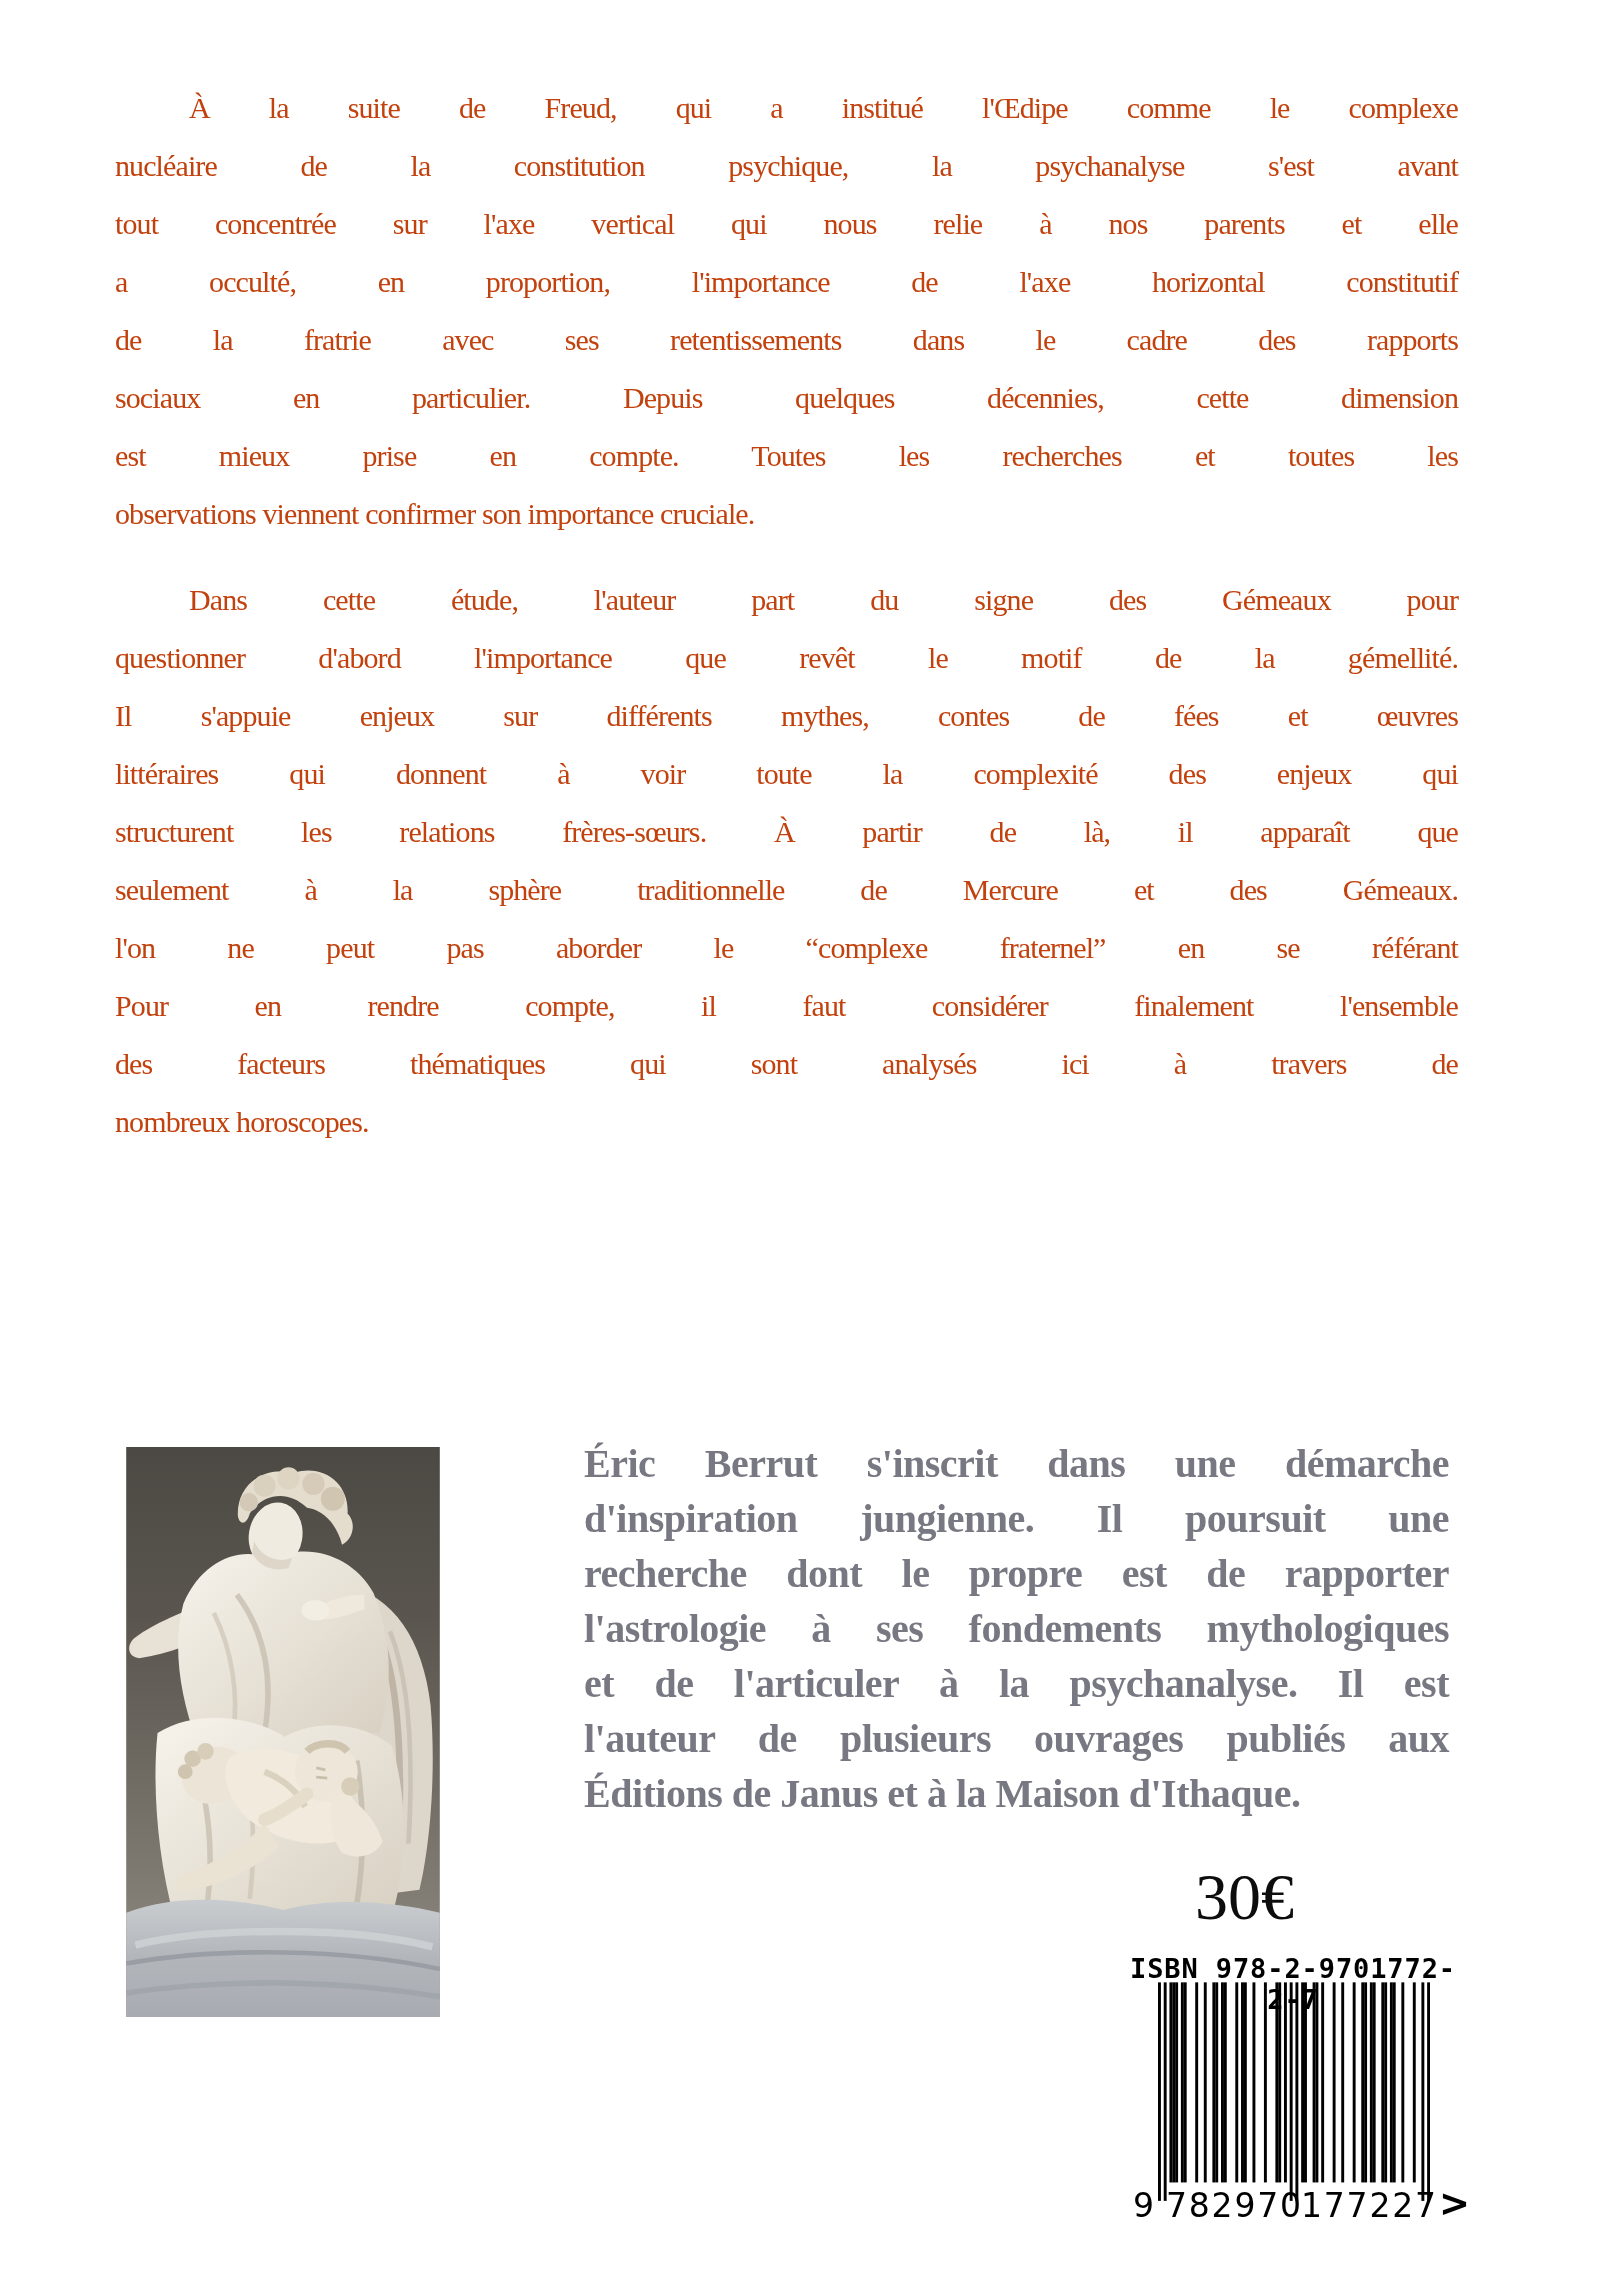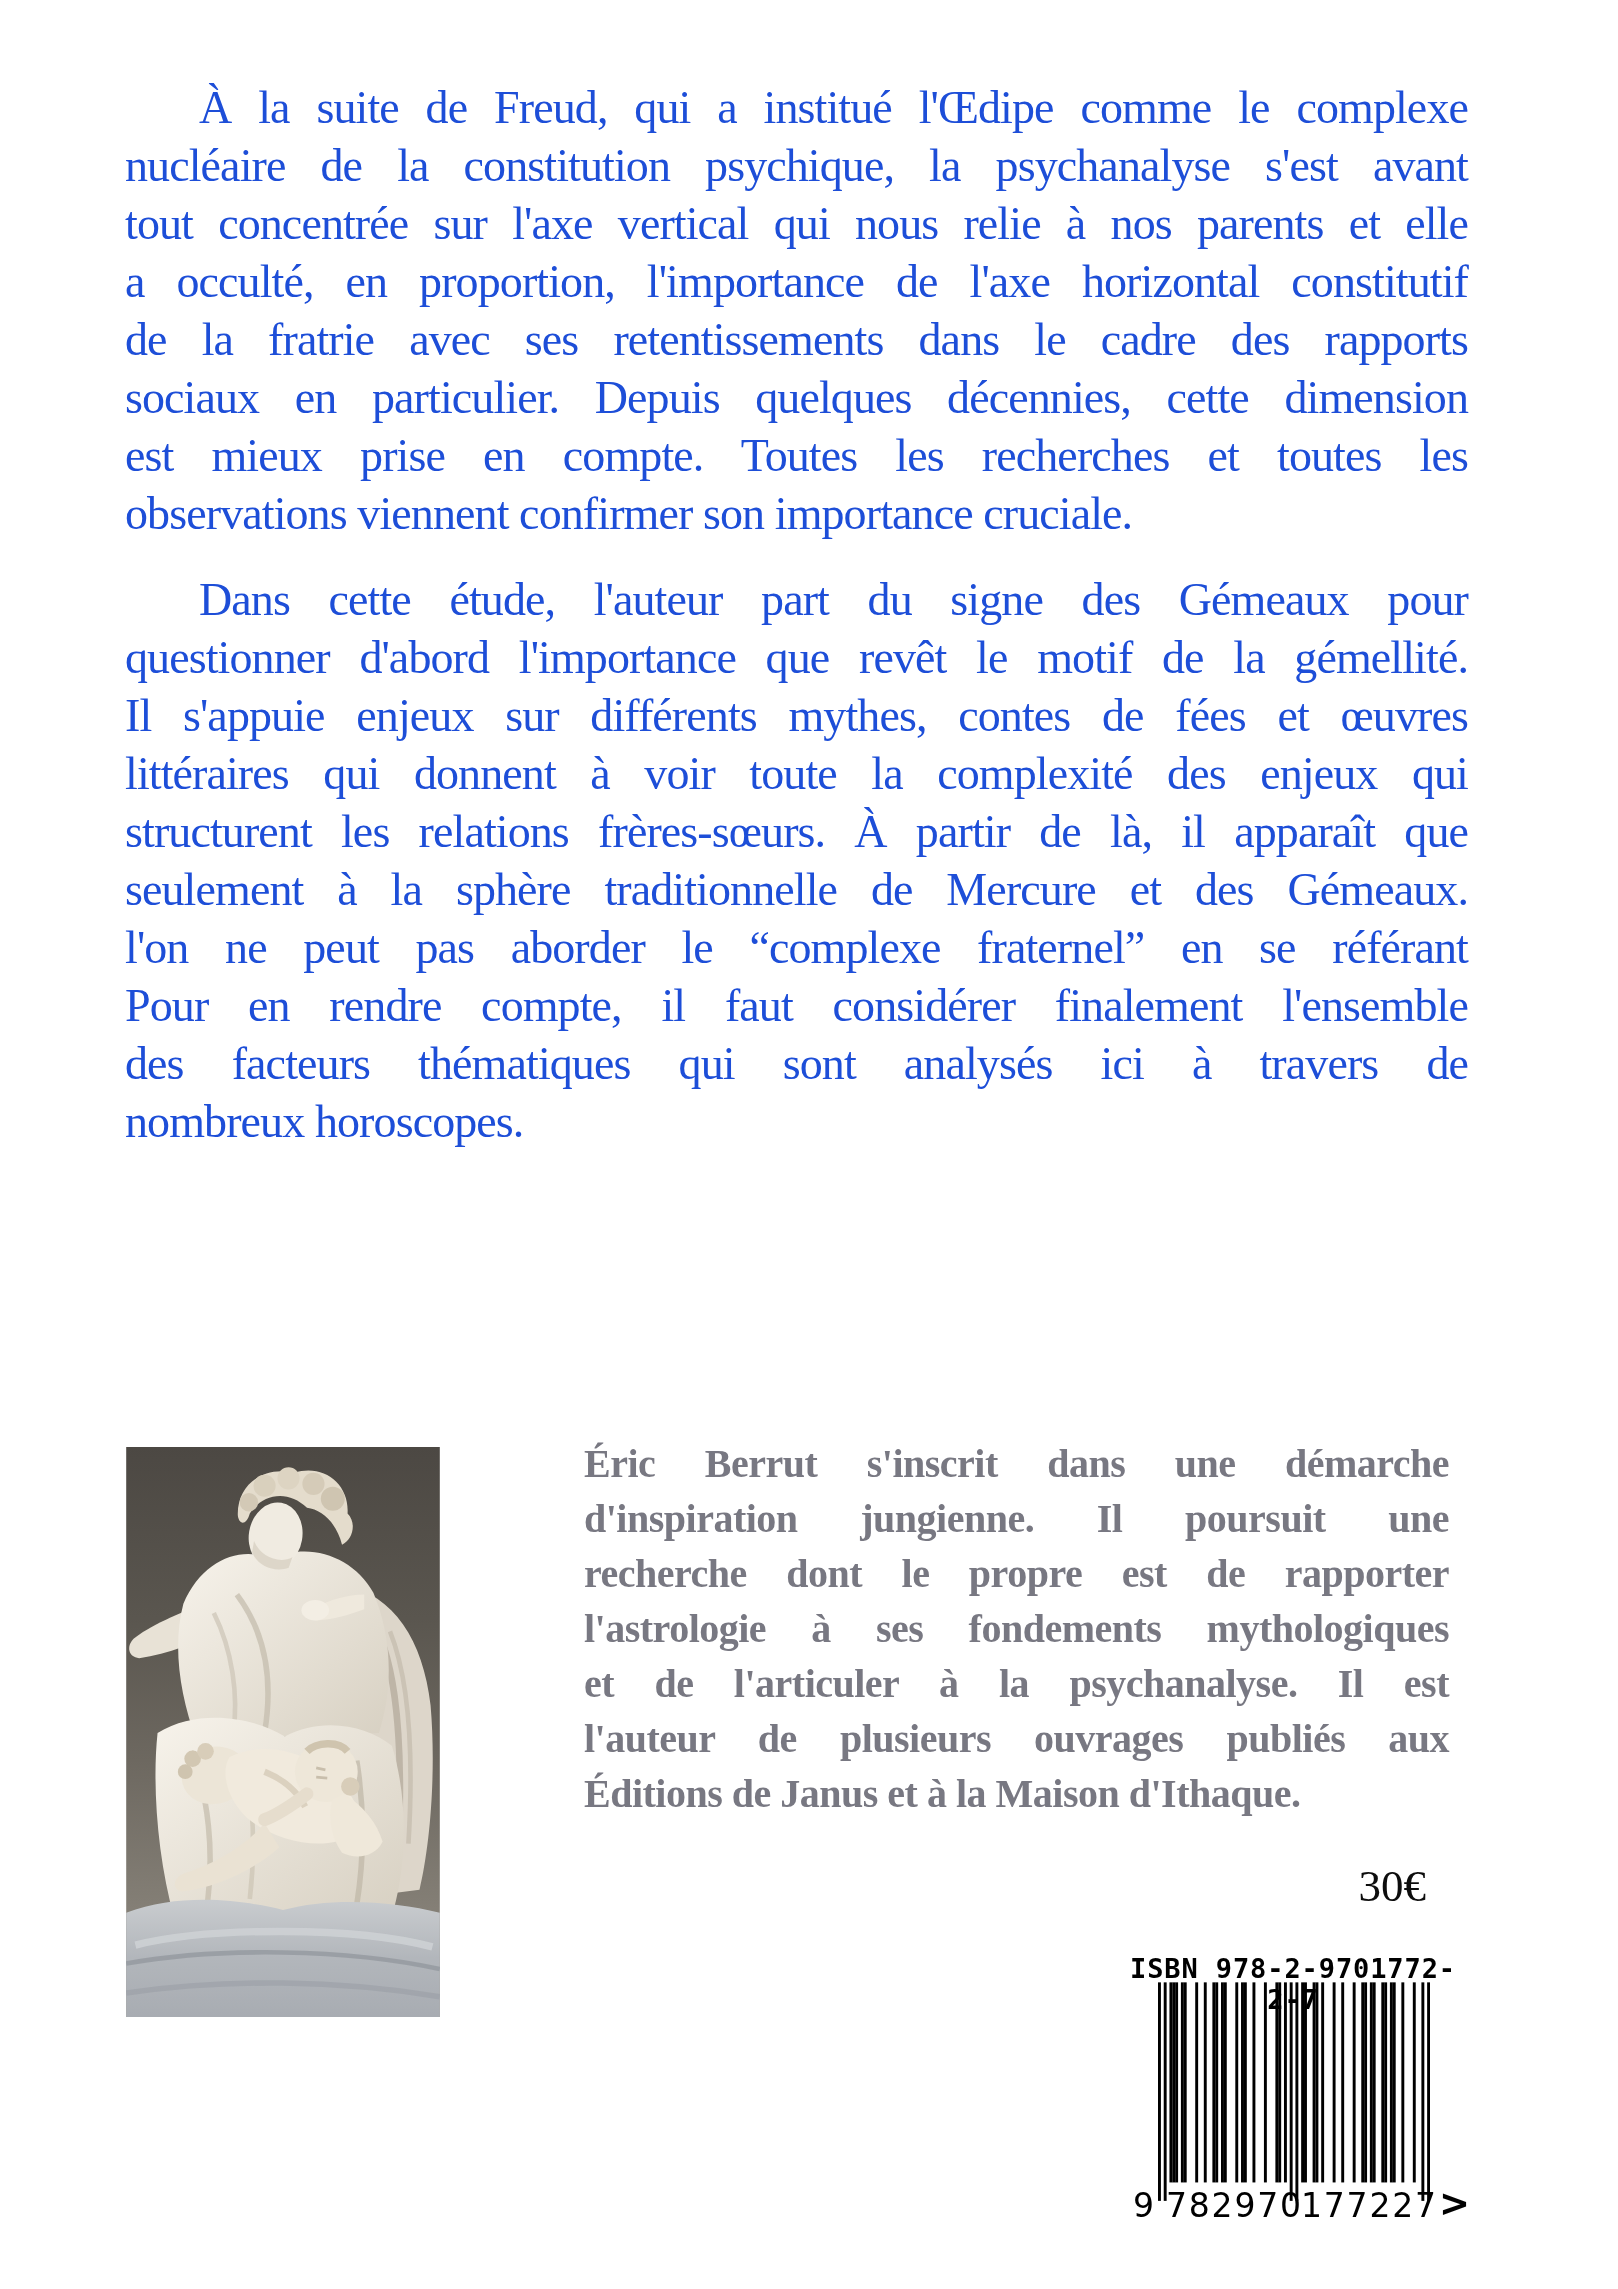--- a/index.html
+++ b/index.html
@@ -1,38 +1,38 @@
 <!DOCTYPE html>
 <html style="font-size:14.8px"><head>
 <meta charset="utf-8">
 <style>
   html,body{margin:0;padding:0;background:#ffffff;}
   .page{
     position:relative;width:1619px;height:2290px;background:#ffffff;
     overflow:hidden;font-family:"Liberation Serif",serif;color:#121212;
   }
   
-  .synopsis{position:absolute;left:125px;top:79px;width:1343px;
-    font-size:46px;line-height:58px;letter-spacing:-0.9px;color:#1d4ed8;}
+  .synopsis{position:absolute;left:115px;top:79px;width:1343px;
+    font-size:30px;line-height:58px;letter-spacing:-0.9px;color:#c2410c;}
   .para{margin:0;}
   .para + .para{margin-top:28px;}
   .para .line{text-align:justify;text-align-last:justify;}
   .para .line.first{text-indent:74px;}
   .para .line.last{text-align-last:left;}
   
   .bio{position:absolute;left:584px;top:1436px;width:865px;
     font-size:40px;line-height:55px;letter-spacing:-0.5px;font-weight:bold;}
   .bio .line{text-align:justify;text-align-last:justify;}
   .bio .line.last{text-align-last:left;}
   
   .photo{position:absolute;left:126px;top:1447px;width:314px;height:570px;}
   .photo svg{display:block;}
   
   .price{position:absolute;left:1195px;top:1864px;width:231px;
-    text-align:right;font-size:45px;line-height:1;color:#0d0d0d;}
+    font-size:66px;line-height:1;color:#0d0d0d;}
   
   .isbn{position:absolute;left:1115px;top:1953px;width:356px;text-align:center;
     font-family:"DejaVu Sans Mono","Liberation Mono",monospace;
     font-weight:bold;font-size:27px;letter-spacing:0.9px;color:#000;}
   
   .barcode{position:absolute;left:1133px;top:1982px;width:341px;height:238px;}
   .barcode svg{position:absolute;left:25px;top:0;}
   .bc-digit{position:absolute;top:207px;
     font-family:"DejaVu Sans","Liberation Sans",sans-serif;
     font-size:33px;line-height:1;color:#000;}

